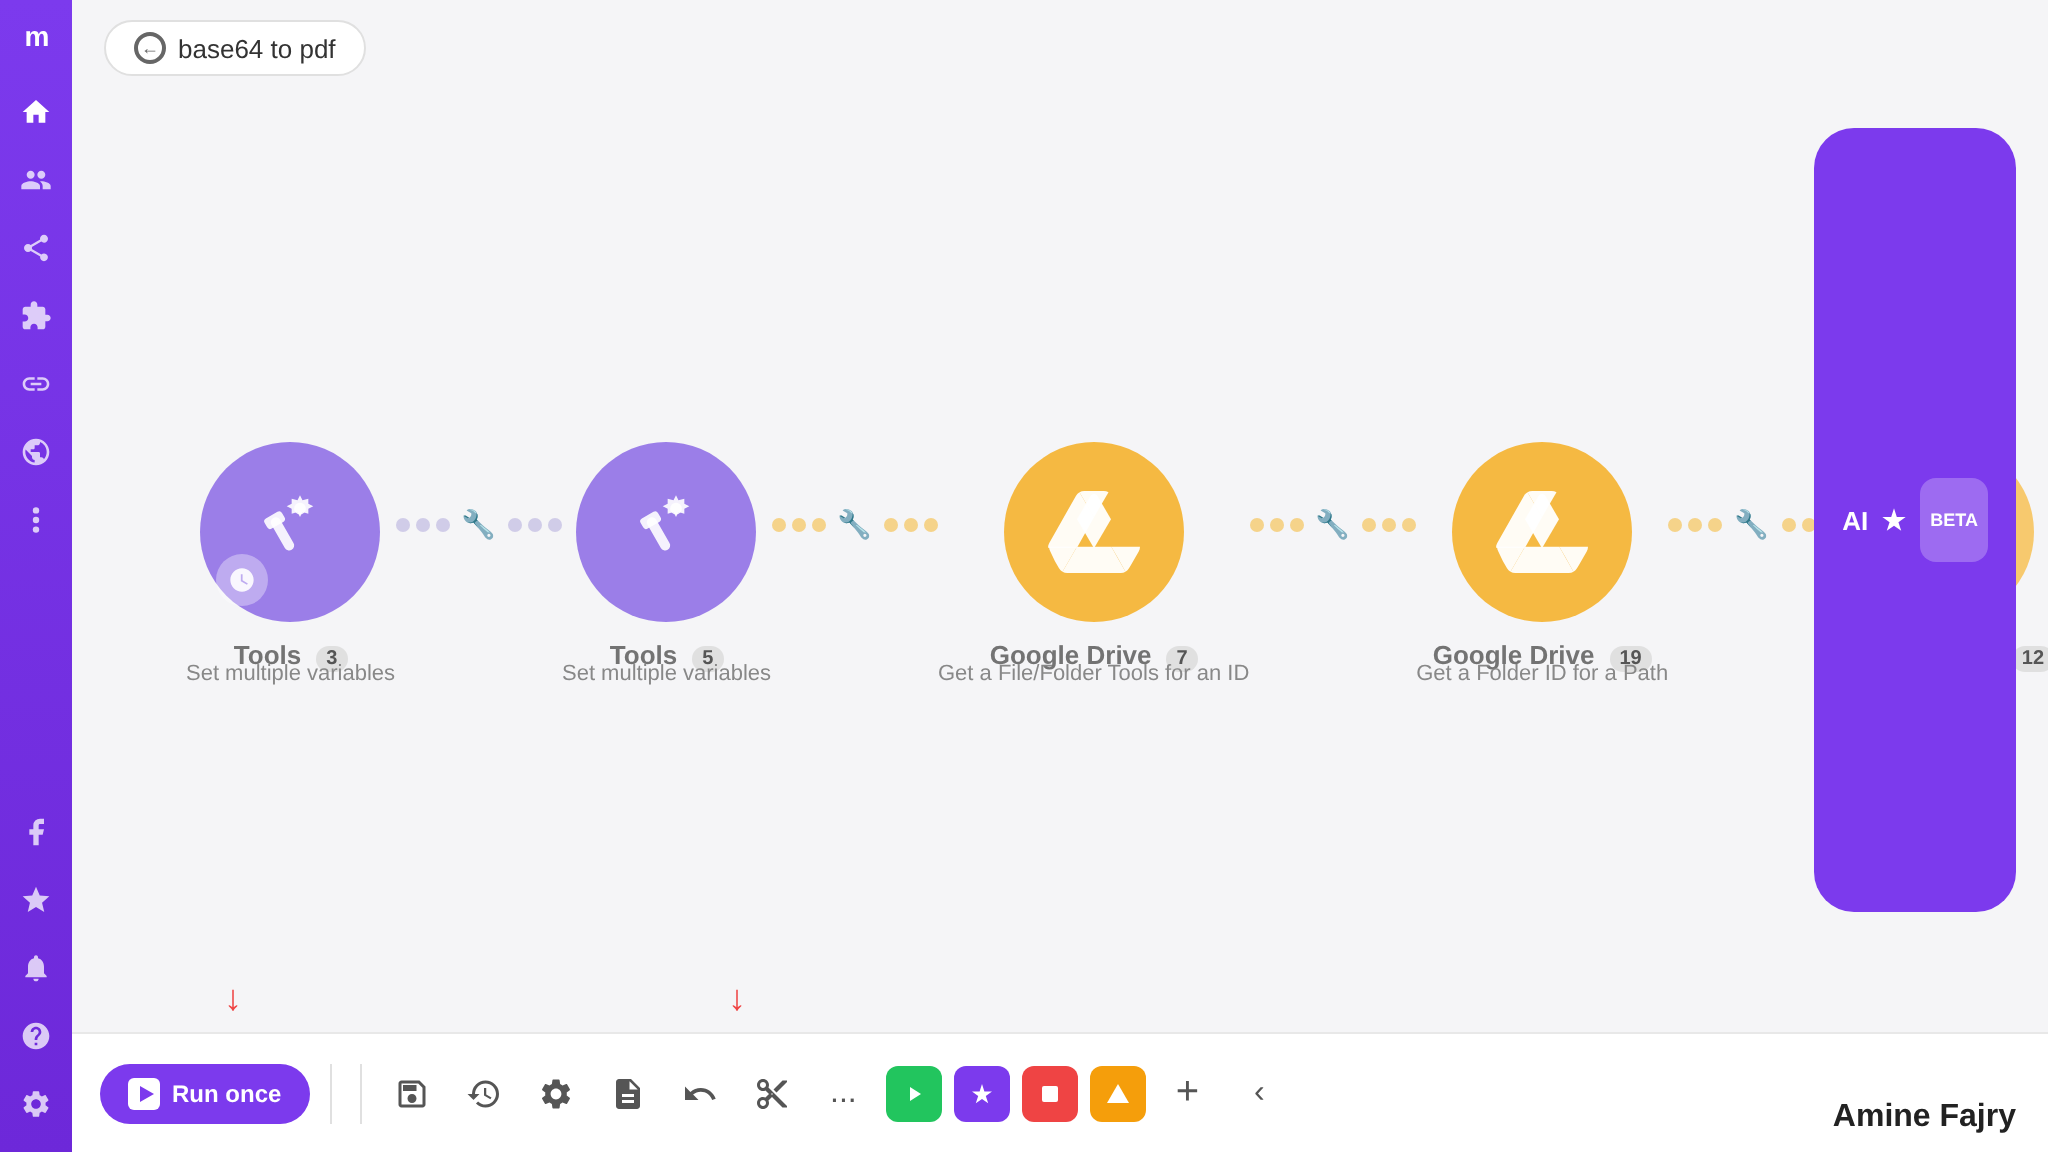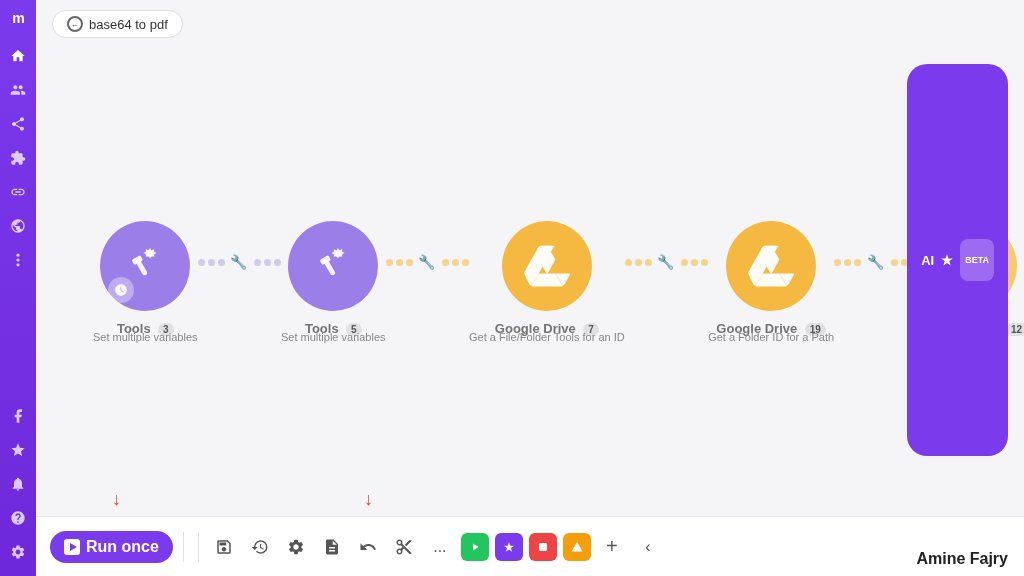--- a/index.html
+++ b/index.html
@@ -182,21 +182,21 @@
 
     .run-once-btn {
       display: flex;
       align-items: center;
       gap: 6px;
       background: #7c3aed;
       color: white;
       border: none;
       border-radius: 20px;
       padding: 7px 14px;
-      font-size: 16px;
+      font-size: 12px;
       font-weight: 600;
       cursor: pointer;
     }
     .run-icon {
       width: 16px;
       height: 16px;
       background: white;
       border-radius: 3px;
       display: flex;
       align-items: center;

